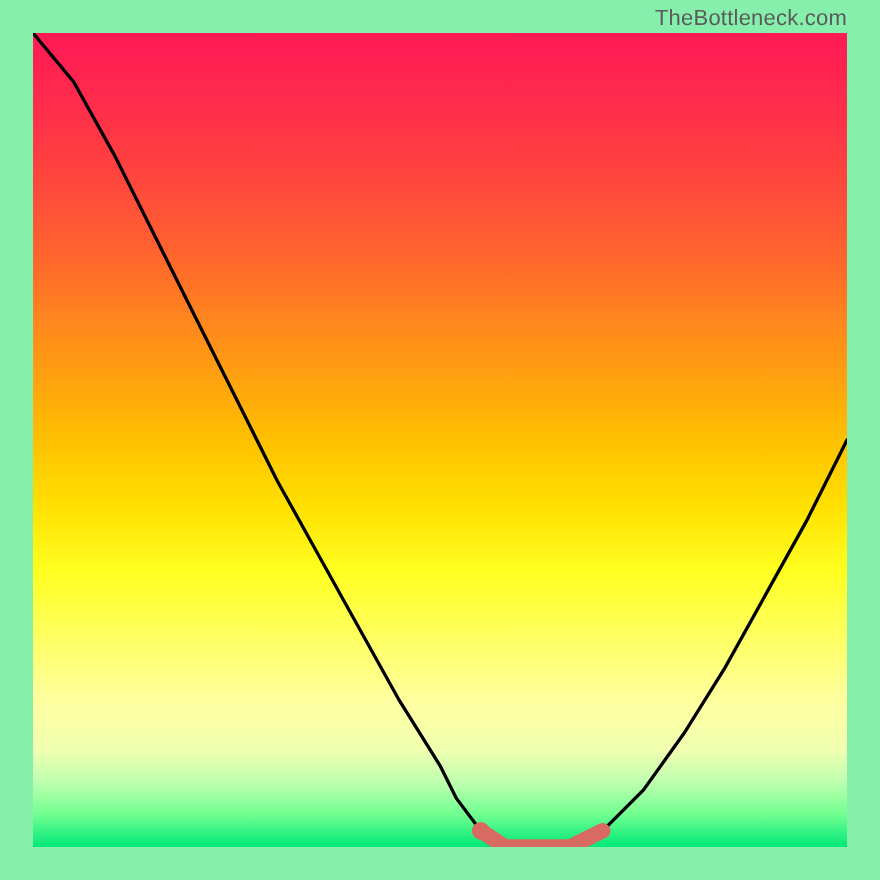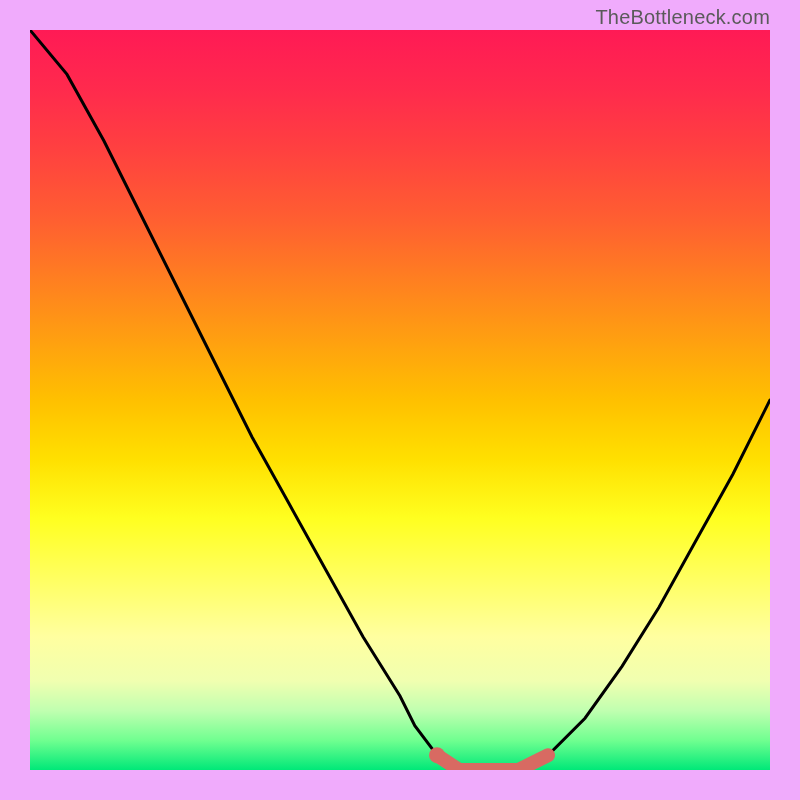--- a/index.html
+++ b/index.html
@@ -1,21 +1,21 @@
 <!DOCTYPE html>
 <html><head>
 <meta charset="utf-8">
 <style>
   * { margin: 0; padding: 0; box-sizing: border-box; }
   html, body { width: 800px; height: 800px; overflow: hidden; background: #000; }
   .container {
     position: relative;
     width: 800px;
     height: 800px;
-    background: #f0abfc;
+    background: #86efac;
   }
   .plot-area {
     position: absolute;
     left: 30px;
     top: 30px;
     width: 740px;
     height: 740px;
     background: linear-gradient(to bottom,
       #ff1a55 0%,
       #ff2a4d 8%,

